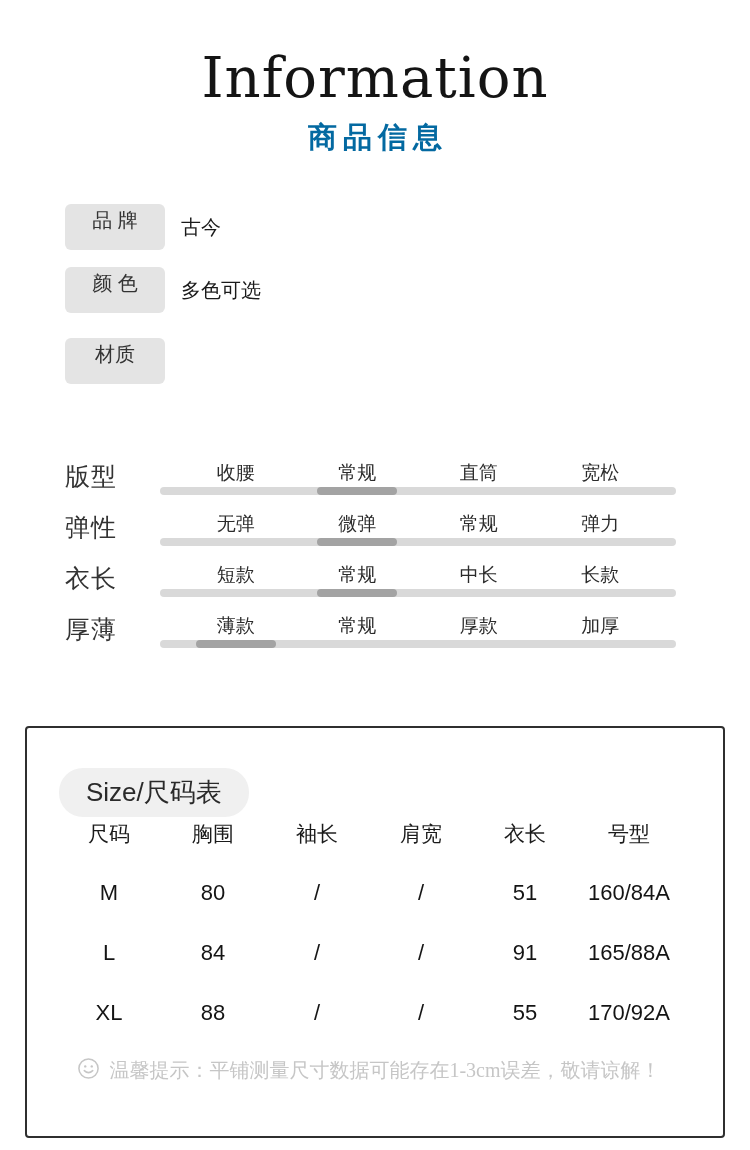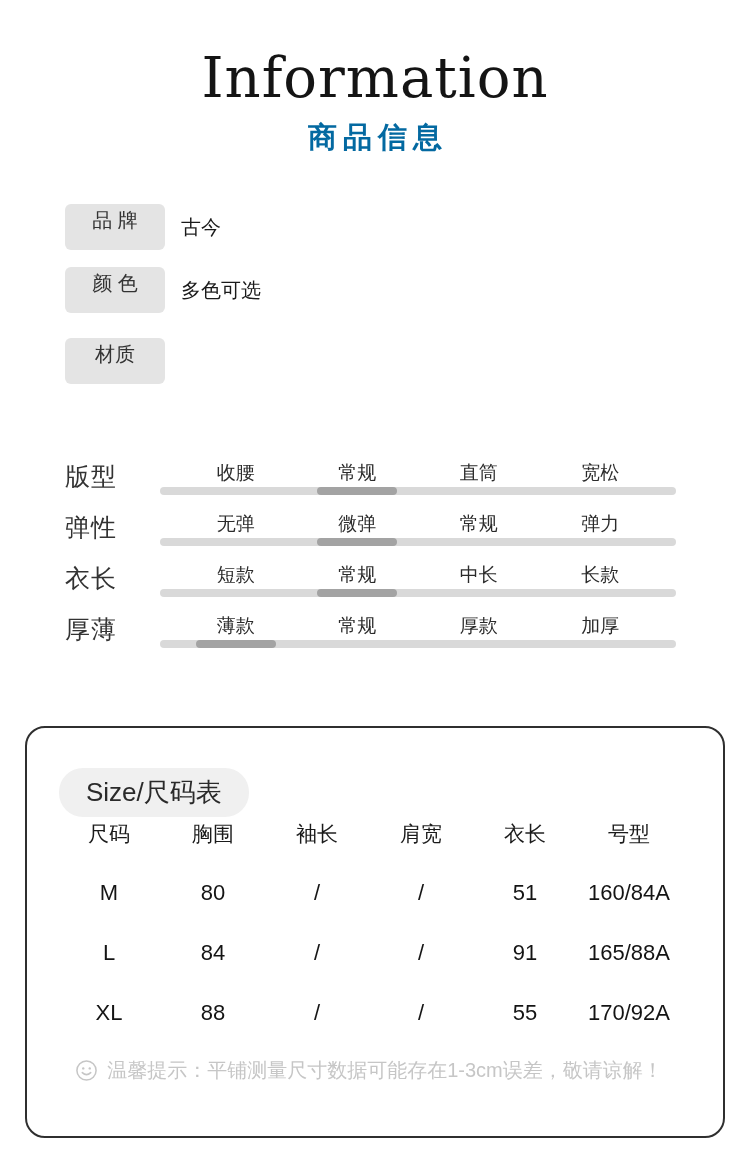--- a/index.html
+++ b/index.html
@@ -51,38 +51,38 @@
   .opt{flex:1;text-align:center;font-size:19px;color:#2b2b2b;white-space:nowrap;}
   .track{height:8px;border-radius:4px;background:var(--bar-track);}
   .track-inner{position:relative;height:8px;margin:0 15px;}
   .seg{
     position:absolute;top:0;height:8px;width:80px;border-radius:4px;
     background:var(--bar-selected);
   }
   
   .size-card{
     margin:78px 25px 0 25px;width:700px;height:412px;
-    border:2px solid var(--card-border);border-radius:20px;
+    border:2px solid var(--card-border);border-radius:4px;
     padding:40px 42px 0 30px;background:#ffffff;
   }
   .pill{
     display:inline-block;padding:7px 27px;background:var(--pill-bg);
     border-radius:24px;font-size:26px;color:#2a2a2a;margin-left:2px;
   }
   .size-table{}
   .t-row{
     display:grid;grid-template-columns:repeat(6,1fr);
     align-items:center;height:60px;
   }
   .t-row.head{height:34px;margin-bottom:12px;}
   .t-cell{text-align:center;font-size:22px;color:#141414;white-space:nowrap;}
   .t-row.head .t-cell{font-size:21px;color:#1a1a1a;}
   .note{
-    margin-top:14px;display:flex;align-items:center;justify-content:center;
-    gap:9px;color:var(--note-gray);font-size:20px;white-space:nowrap;
+    margin-top:14px;display:flex;align-items:flex-start;justify-content:center;
+    gap:9px;color:var(--note-gray);font-size:20px;white-space:nowrap;font-family:Liberation Serif, serif;
   }
   .note svg{flex:0 0 auto;display:block;}
 </style>
 </head>
 <body>
 
 <div class="page">
 
   <header class="header">
     <h1 class="title">Information</h1>

